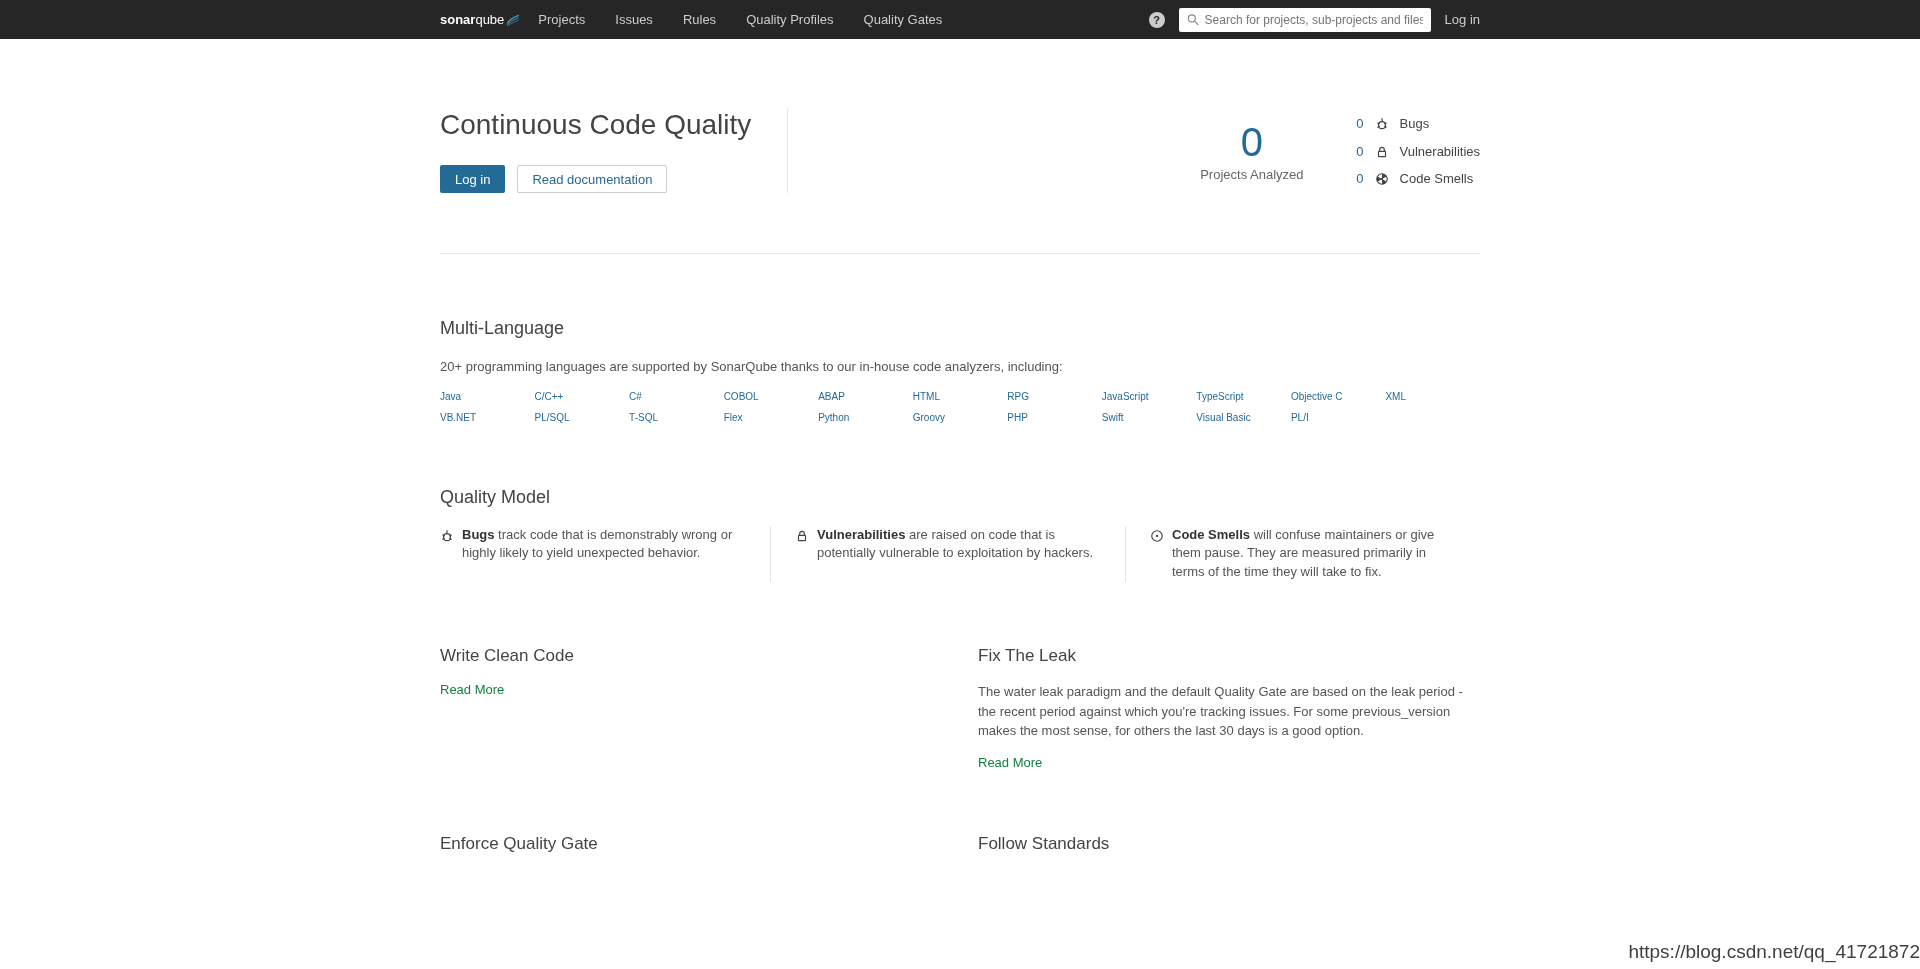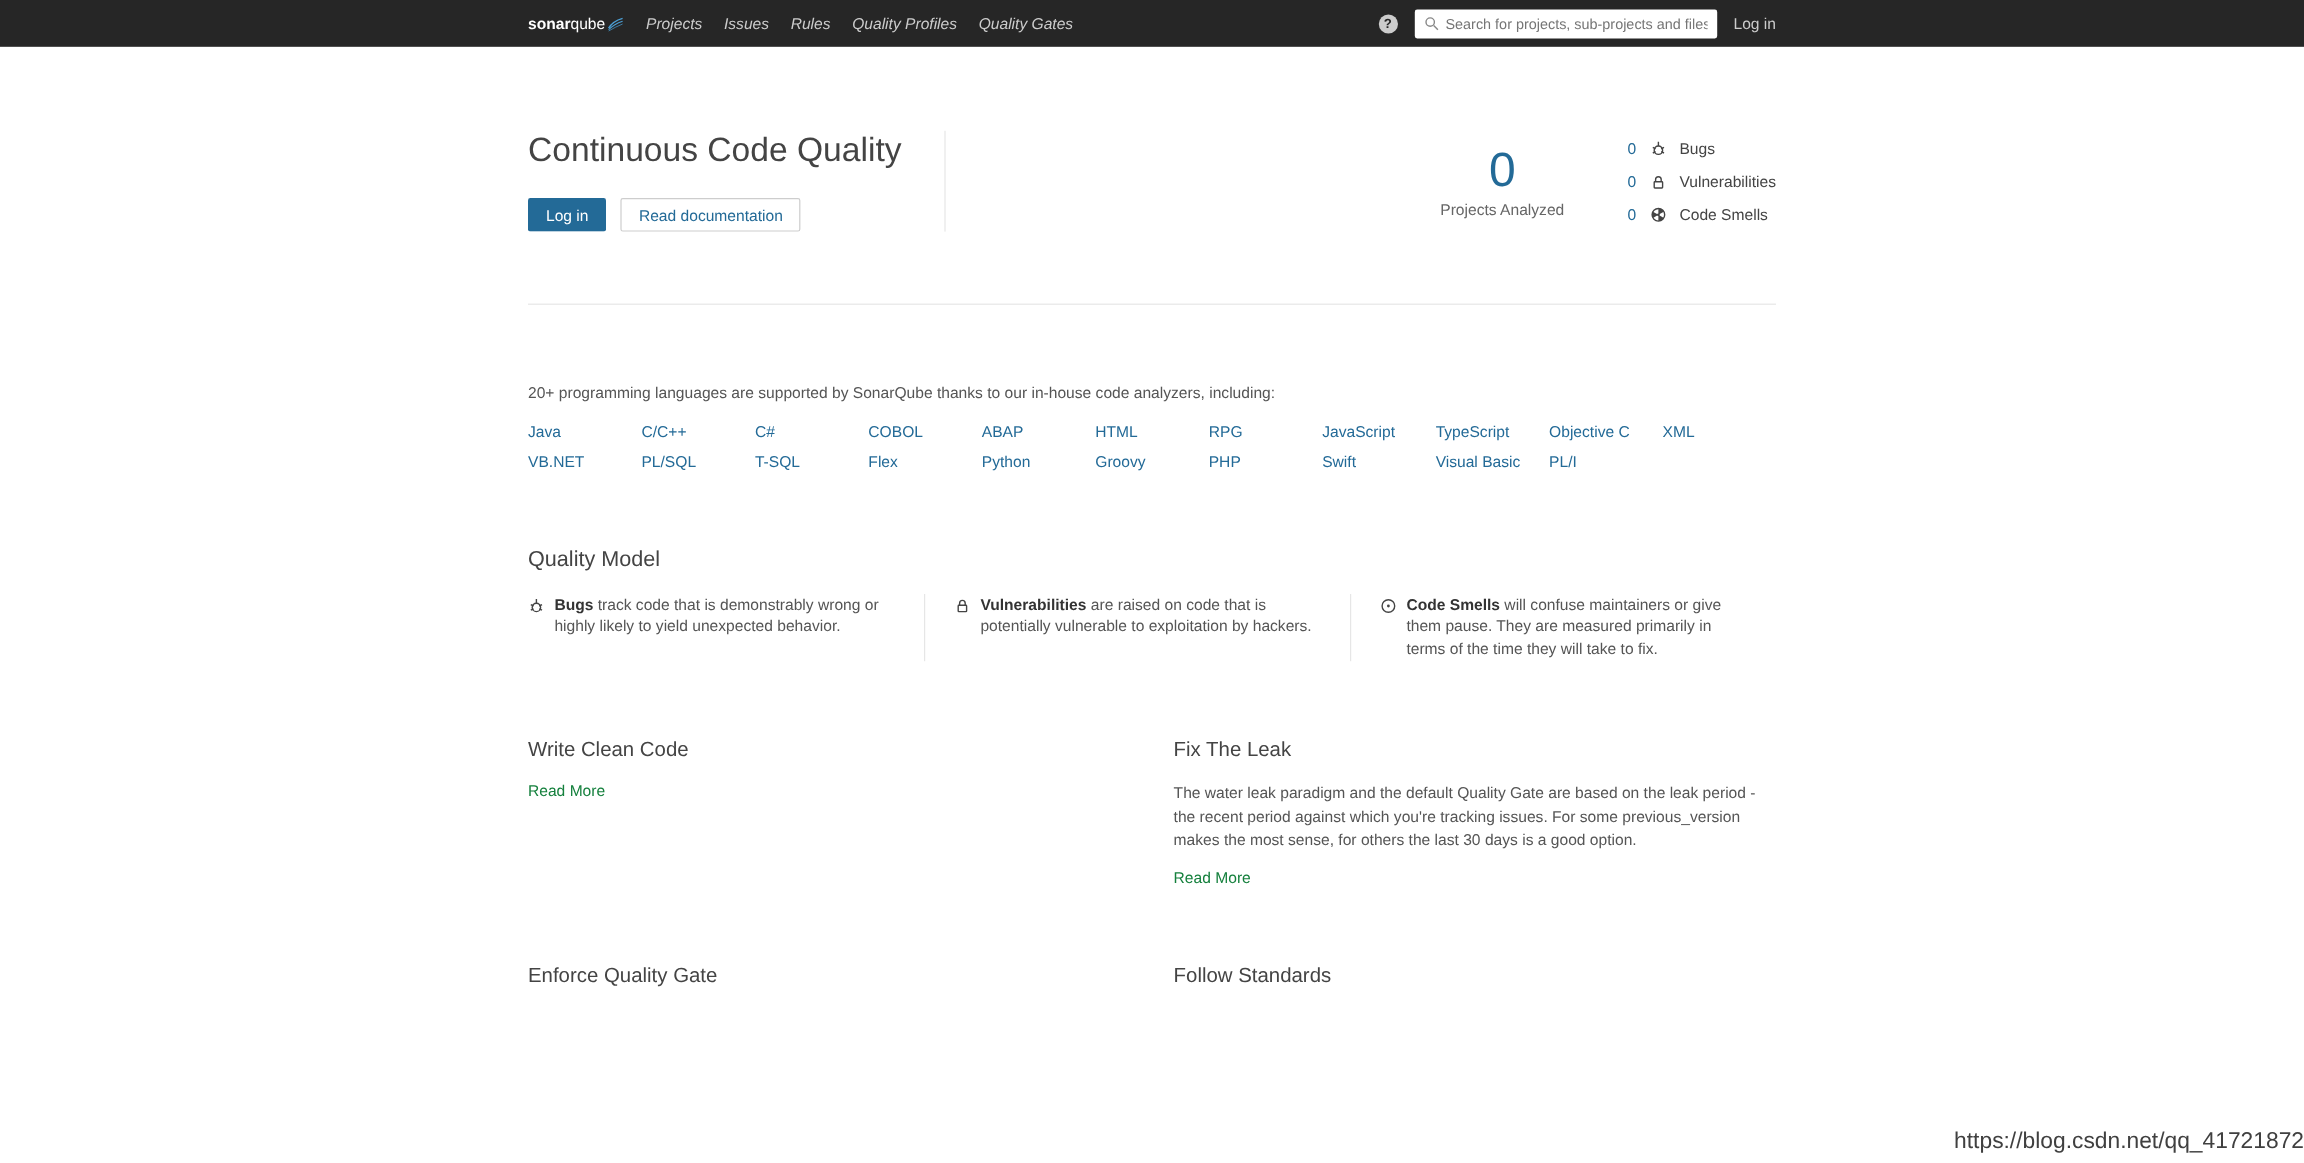--- a/index.html
+++ b/index.html
@@ -31,21 +31,21 @@
   }
   .logo {
     display: flex;
     align-items: center;
     margin-right: 18px;
     color: #fff;
     font-weight: 300;
   }
   .logo .strong { font-weight: 600; }
   .logo .waves { margin-left: 2px; }
-  .nav-links { display: flex; gap: 18px; flex: none; font-style: italic; }
+  .nav-links { display: flex; gap: 30px; flex: none; }
   .nav-link { color: #ccc; font-size: 13px; cursor: pointer; }
   .nav-spacer { flex: 1; }
   .nav-right { display: flex; align-items: center; gap: 14px; }
   .help-icon {
     display: inline-flex;
     width: 16px; height: 16px;
     border-radius: 50%;
     background: #ccc;
     color: #262626;
     font-size: 11px; font-weight: bold;
@@ -141,21 +141,21 @@
     margin-bottom: 18px;
   }
   .section p { color: #555; line-height: 1.5; }
 
   .lang-grid {
     display: grid;
     grid-template-columns: repeat(11, 1fr);
     row-gap: 10px;
     margin-top: 14px;
   }
-  .lang-grid a { font-size: 13px; }
+  .lang-grid a { font-size: 10px; }
 
   .qm-row {
     display: flex;
     margin-top: 6px;
   }
   .qm-item {
     flex: 1;
     padding: 0 24px;
     border-left: 1px solid #e6e6e6;
   }
@@ -287,20 +287,21 @@
                 <path d="M4.2 16.5 A9 9 0 0 1 4.2 7.5 L12 12 Z" fill="#444" transform="rotate(240 12 12)"></path>
               </svg>
           </span>
           <span class="name">Code Smells</span>
         </div>
       </div>
     </div>
   </div>
 
   <div class="section">
+    <h2>Multi-Language</h2>
     <p>20+ programming languages are supported by SonarQube thanks to our in-house code analyzers, including:</p>
     <div class="lang-grid">
       <a>Java</a>
       <a>C/C++</a>
       <a>C#</a>
       <a>COBOL</a>
       <a>ABAP</a>
       <a>HTML</a>
       <a>RPG</a>
       <a>JavaScript</a>

